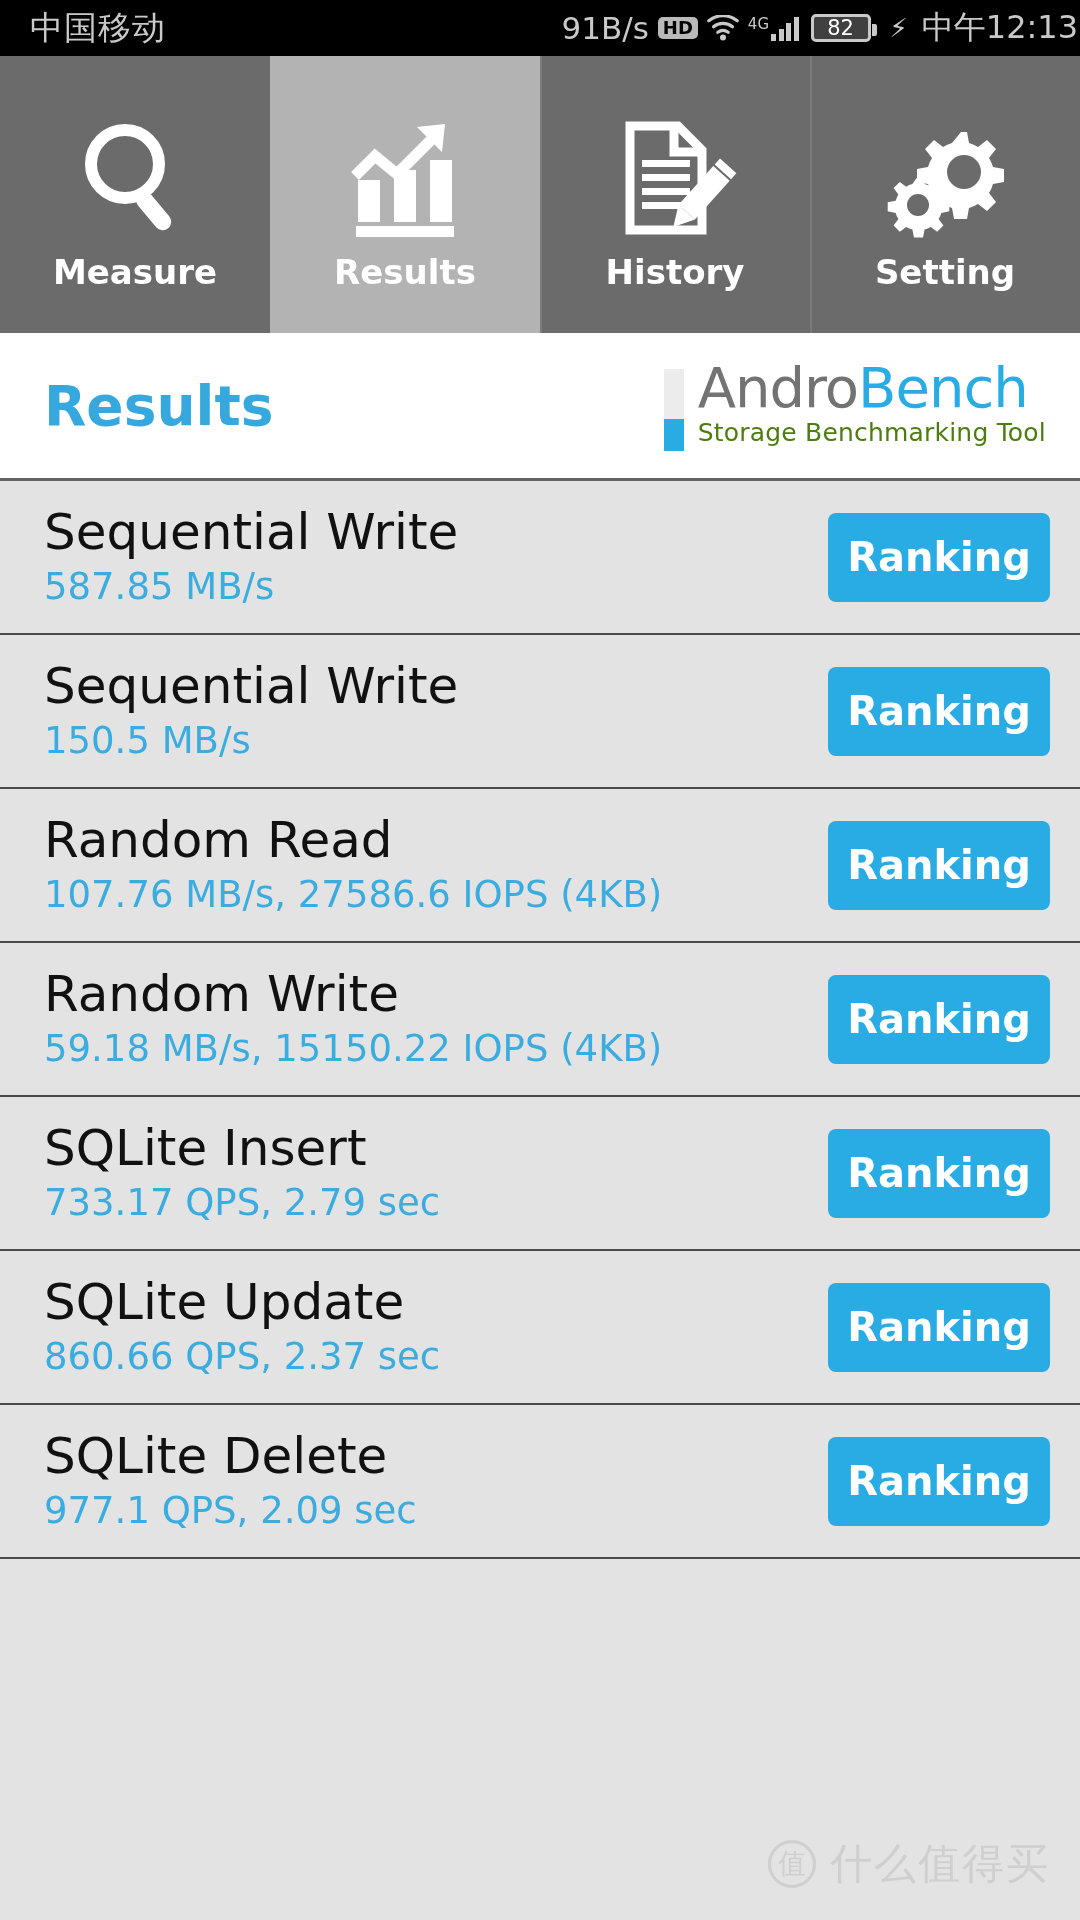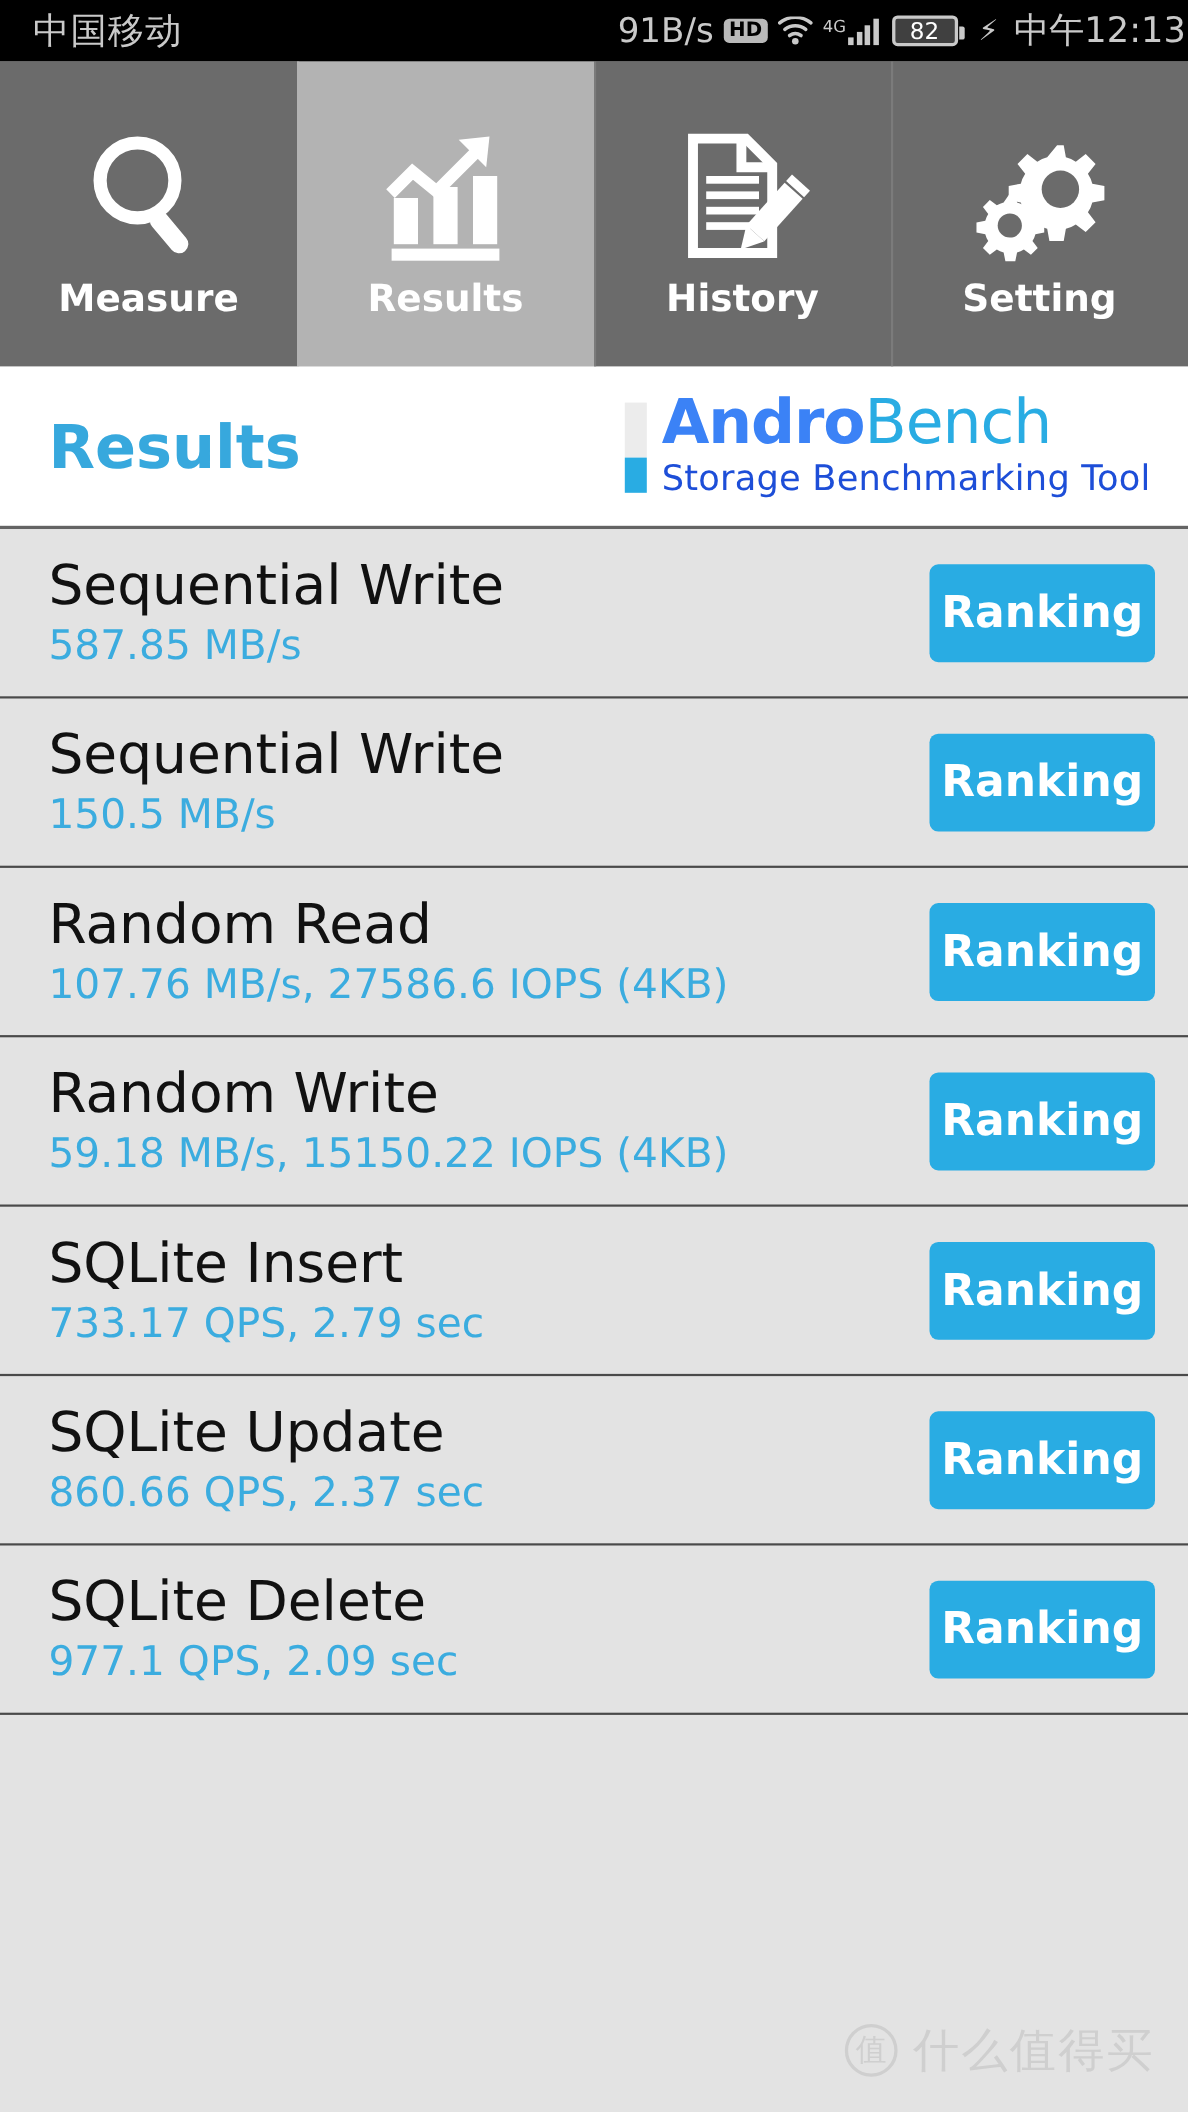--- a/index.html
+++ b/index.html
@@ -74,44 +74,44 @@
     justify-content:space-between; padding:0 34px 0 44px;
     border-bottom:3px solid #646464;
   }
   .page-title { color:#37a8dd; font-size:55px; font-weight:bold; }
   .logo { display:flex; align-items:flex-start; }
   .logo-bars { display:flex; flex-direction:column; width:20px; margin-right:14px; margin-top:8px;}
   .logo-bars .b1 { height:50px; background:#ececec; }
   .logo-bars .b2 { height:32px; background:#29ace3; }
   .logo-text-wrap { display:flex; flex-direction:column; }
   .logo-line1 { font-size:56px; line-height:0.96; letter-spacing:-1px; }
-  .logo-andro { color:#3b82f6; font-weight:bold; }
+  .logo-andro { color:#737373; font-weight:normal; }
   .logo-bench { color:#29ace3; font-weight:normal; }
   .logo-line2 {
-    font-size:32px; color:#1d4ed8; text-align:center; margin-top:4px;
+    font-size:25px; color:#4d7c0f; text-align:center; margin-top:4px;
     letter-spacing:0.2px;
   }
 
   
   .list { background:#e3e3e3; }
   .row {
     height:154px; display:flex; align-items:center; justify-content:space-between;
     padding:0 30px 0 44px; border-bottom:2px solid #4a4a4a;
     position:relative;
   }
   .row-texts { display:flex; flex-direction:column; justify-content:center; }
   .row-title {
     font-size:50px; color:#111; line-height:1.12; font-weight:normal;
   }
   .row-value {
     font-size:37px; color:#3bacdf; line-height:1.25; margin-top:4px;
   }
   .rank-btn {
     background:#29ace3; color:#fff; border:none; border-radius:8px;
-    width:205px; height:89px; font-size:40px; font-weight:bold;
+    width:222px; height:89px; font-size:40px; font-weight:bold;
     font-family:"DejaVu Sans", sans-serif; cursor:pointer;
     display:flex; align-items:center; justify-content:center;
     flex:none;
   }
 
   
   .watermark {
     position:absolute; right:30px; bottom:28px;
     display:flex; align-items:center; gap:14px; opacity:1;
   }

